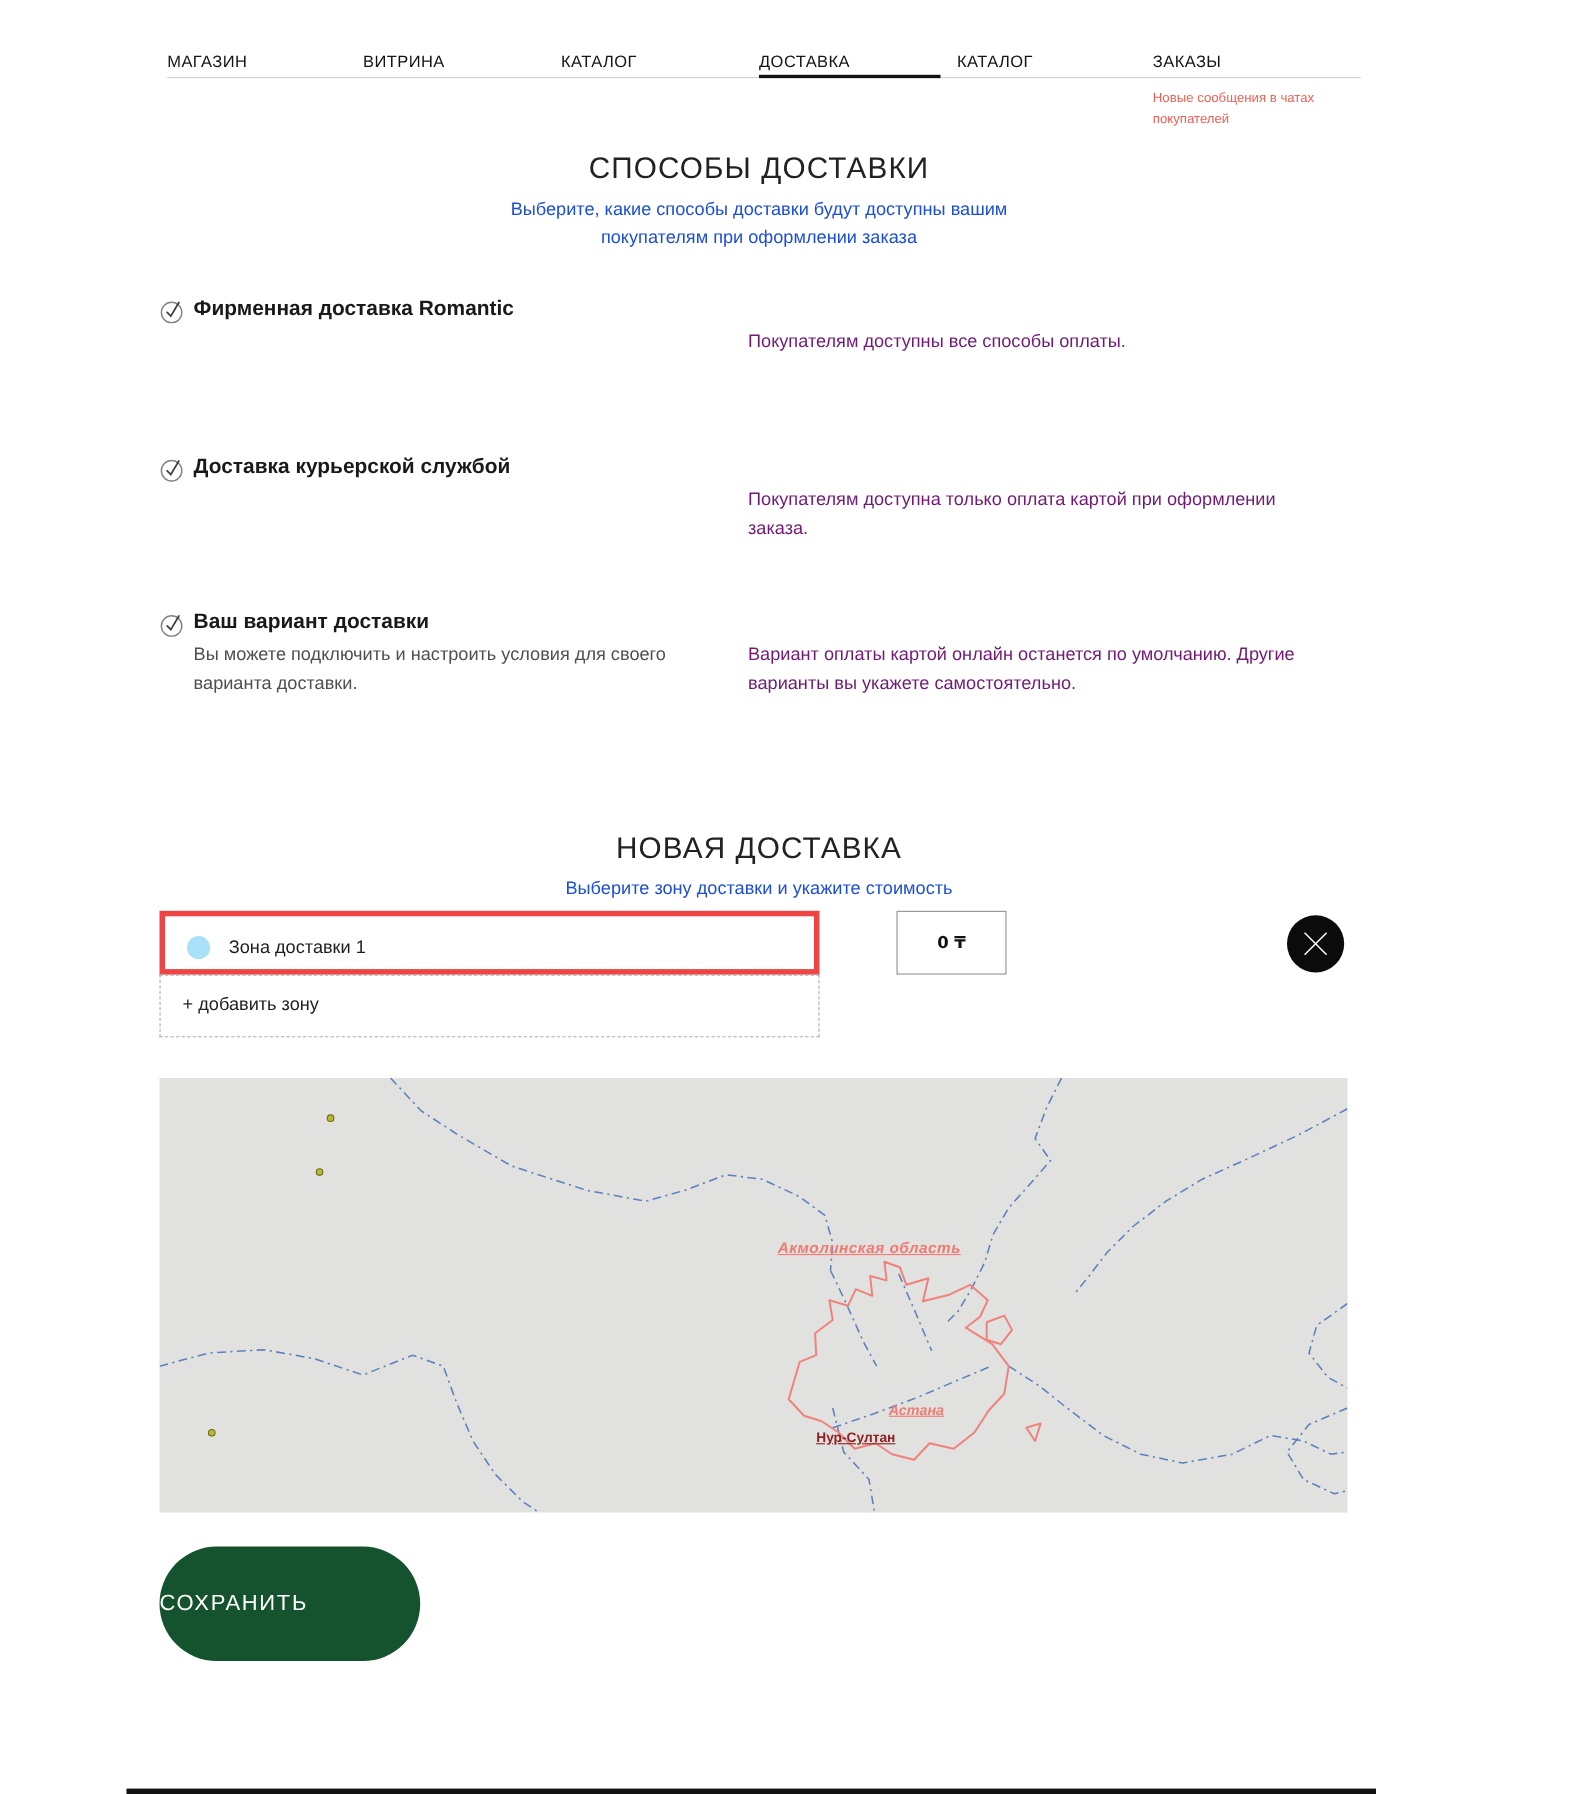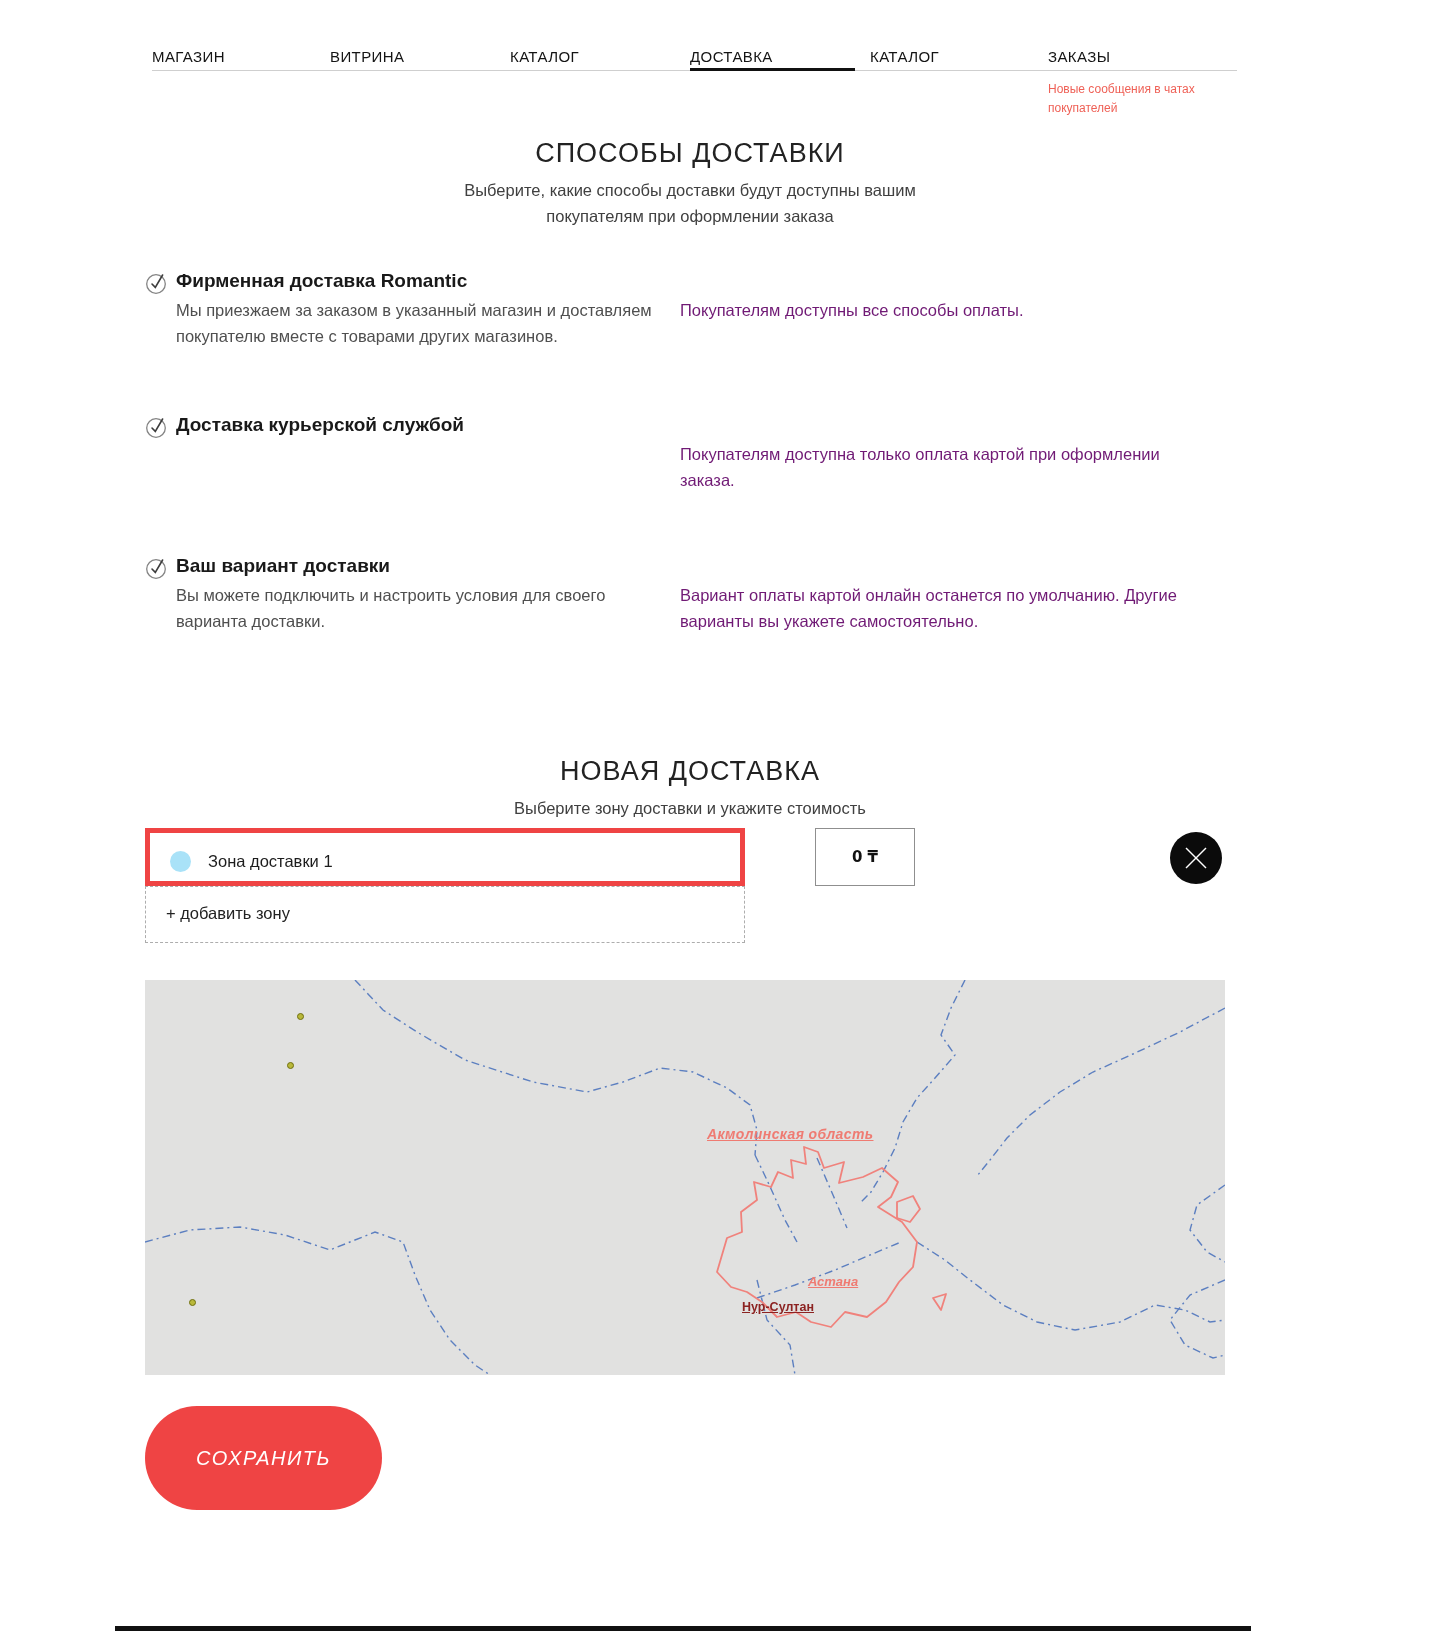--- a/index.html
+++ b/index.html
@@ -8,21 +8,21 @@
   .canvas { position: relative; width: 1251px; height: 1631px; background: #fff; overflow: hidden; }
 
   
   .nav-item { position: absolute; top: 48px; font-size: 15px; letter-spacing: 0.4px; color: #141414; font-weight: 500; cursor: pointer; }
   .nav-line { position: absolute; top: 70px; left: 152px; width: 1085px; height: 1px; background: #cfcfcf; }
   .nav-active-bar { position: absolute; top: 68px; left: 690px; width: 165px; height: 3px; background: #111; }
   .nav-notification { position: absolute; top: 80px; left: 1048px; width: 165px; font-size: 12px; line-height: 1.6; color: #ef6157; }
 
   
   .section-title { position: absolute; left: 145px; width: 1090px; text-align: center; font-size: 27px; font-weight: 400; letter-spacing: 1px; color: #222; }
-  .section-subtitle { position: absolute; left: 460px; width: 460px; text-align: center; font-size: 16.5px; line-height: 1.55; color: #404040; }
+  .section-subtitle { position: absolute; left: 460px; width: 460px; text-align: center; font-size: 16.5px; line-height: 1.55; color: #1d4ed8; }
 
   
   .method { position: absolute; left: 145px; width: 1090px; }
   .method .checkbox { position: absolute; left: 0; top: 1px; width: 24px; height: 24px; cursor: pointer; }
   .method .m-title { position: absolute; left: 31px; top: 0; font-size: 19px; font-weight: 600; color: #191919; }
   .method .m-desc { position: absolute; left: 31px; top: 28px; width: 490px; font-size: 16.5px; line-height: 1.55; color: #4f4f4f; }
   .method .m-note { position: absolute; left: 535px; top: 28px; width: 500px; font-size: 16.5px; line-height: 1.55; color: #701a75; }
 
   
   .zone-box { position: absolute; left: 145px; top: 828px; width: 600px; height: 58px; border: 5px solid #ef4444; background: #fff; cursor: pointer; }
@@ -36,21 +36,21 @@
 
   
   .map { position: absolute; left: 145px; top: 980px; width: 1080px; height: 395px; background: #e1e1e0; overflow: hidden; }
   .map-label { position: absolute; font-weight: 700; font-style: italic; text-decoration: underline; color: #ef7b72; white-space: nowrap; }
   .map-label.region { left: 562px; top: 146px; font-size: 14px; letter-spacing: 0.4px; }
   .map-label.city-italic { left: 663px; top: 294px; font-size: 13px; }
   .map-label.city-bold { left: 597px; top: 320px; font-size: 12.5px; font-style: normal; color: #8c2322; text-decoration: underline; }
   .map-dot { position: absolute; width: 7px; height: 7px; border-radius: 50%; background: #b9b83a; border: 1px solid #6f6f10; }
 
   
-  .save-btn { position: absolute; left: 145px; top: 1406px; width: 237px; height: 104px; border-radius: 52px; background: #ef4444; border: none; display: flex; align-items: center; justify-content: center; cursor: pointer; font-style: italic; }
+  .save-btn { position: absolute; left: 145px; top: 1406px; width: 237px; height: 104px; border-radius: 52px; background: #14532d; border: none; display: flex; align-items: center; justify-content: flex-start; cursor: pointer; }
   .save-btn span { color: #fff; font-size: 20px; letter-spacing: 1.5px; font-family: "Liberation Sans", sans-serif; }
 
   .footer-divider { position: absolute; left: 115px; top: 1626px; width: 1325px; height: 5px; background: #111; }
 </style>
 </head>
 <body>
 
 <div class="canvas">
 
   <div class="nav-item" style="left:152px">МАГАЗИН</div>
@@ -65,21 +65,20 @@
 
   <div class="section-title" style="top:138px">СПОСОБЫ ДОСТАВКИ</div>
   <div class="section-subtitle" style="top:178px">Выберите, какие способы доставки будут доступны вашим покупателям при оформлении заказа</div>
 
   <div class="method" style="top:270px; height:110px">
     <svg class="checkbox" viewBox="0 0 24 24">
       <circle cx="11" cy="13" r="9.3" fill="none" stroke="#848484" stroke-width="1.3"></circle>
       <path d="M7 13 l3.3 3.4 L17.6 4" fill="none" stroke="#3d3d3d" stroke-width="1.6" stroke-linecap="round"></path>
     </svg>
     <div class="m-title">Фирменная доставка Romantic</div>
-    <div class="m-desc">Мы приезжаем за заказом в указанный магазин и доставляем покупателю вместе с товарами других магазинов.</div>
     <div class="m-note">Покупателям доступны все способы оплаты.</div>
   </div>
 
   <div class="method" style="top:414px; height:110px">
     <svg class="checkbox" viewBox="0 0 24 24">
       <circle cx="11" cy="13" r="9.3" fill="none" stroke="#848484" stroke-width="1.3"></circle>
       <path d="M7 13 l3.3 3.4 L17.6 4" fill="none" stroke="#3d3d3d" stroke-width="1.6" stroke-linecap="round"></path>
     </svg>
     <div class="m-title">Доставка курьерской службой</div>
     <div class="m-note">Покупателям доступна только оплата картой при оформлении заказа.</div>

